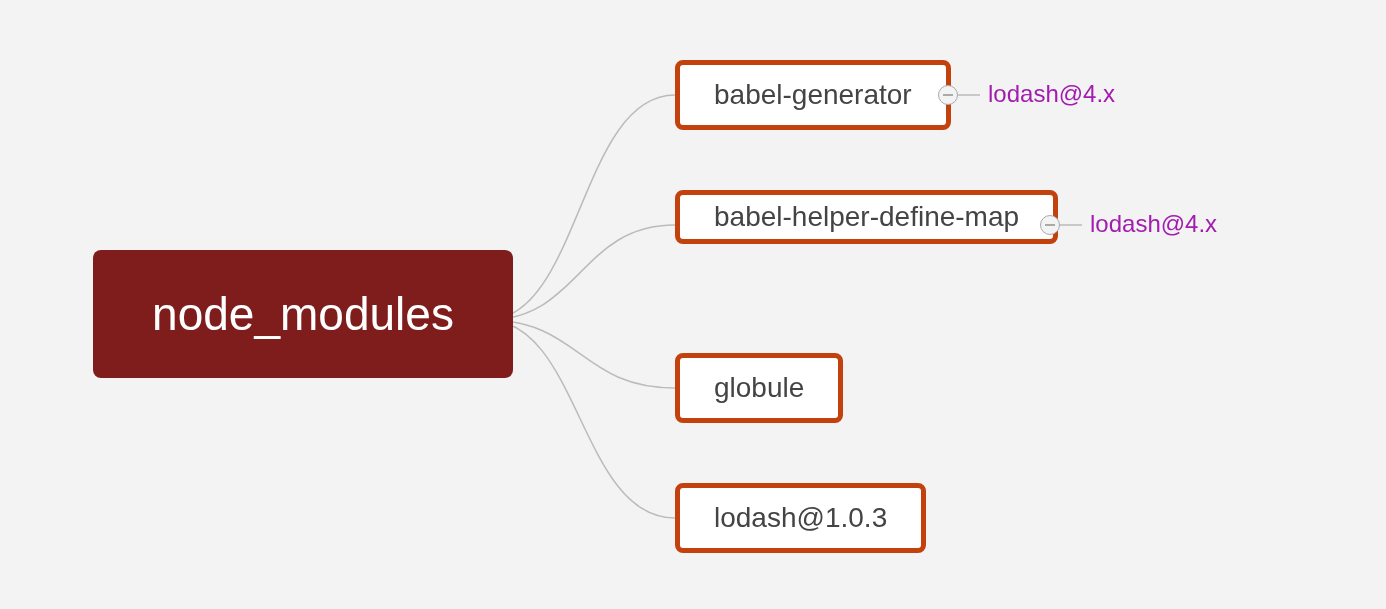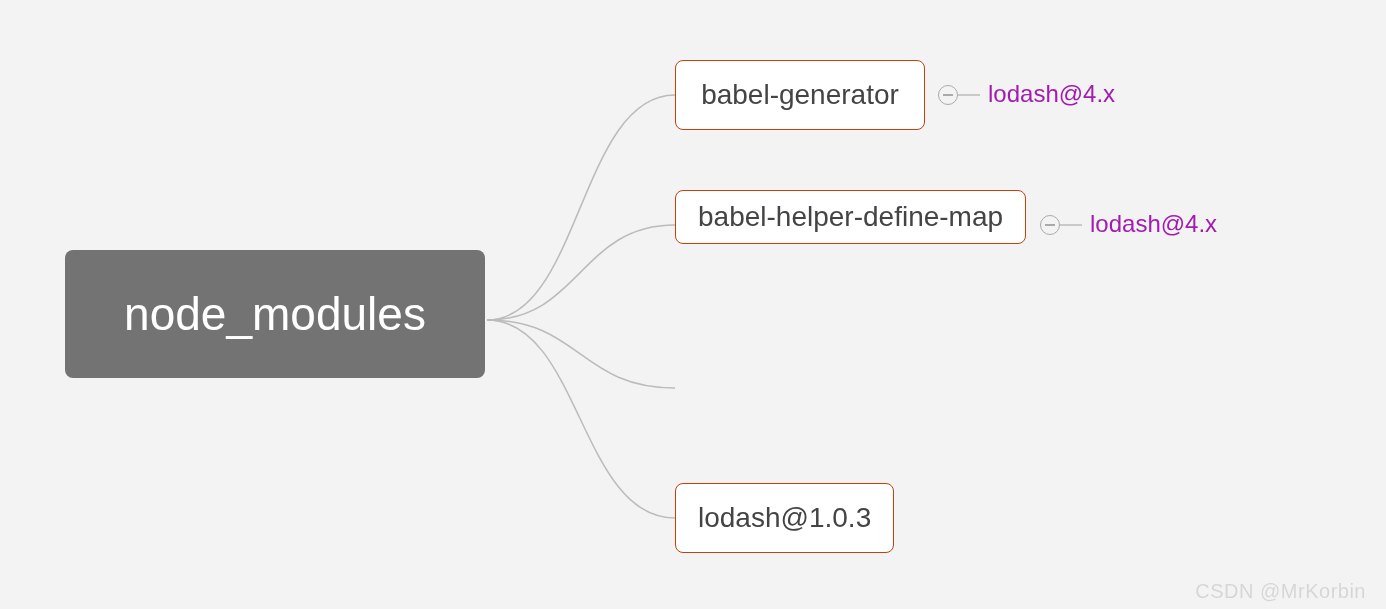--- a/index.html
+++ b/index.html
@@ -26,33 +26,34 @@
   .node {
     position: absolute;
     box-sizing: border-box;
     border-radius: 8px;
     display: flex;
     align-items: center;
     justify-content: center;
     white-space: nowrap;
   }
   .node.root {
-    background: #737373;
+    background: #7f1d1d;
     color: #ffffff;
     font-size: 46px;
     font-weight: 400;
     padding: 13px 28px;
+    margin-left: 28px;
   }
   .node.child {
     background: #ffffff;
-    border: 1px solid #c2410c;
+    border: 5px solid #c2410c;
     color: #444;
     font-size: 28px;
     font-weight: 400;
-    padding: 0 22px;
+    padding: 0 34px;
   }
   .leaf-label {
     position: absolute;
     color: #a21caf;
     font-size: 24px;
     white-space: nowrap;
   }
   .collapse-btn {
     position: absolute;
     width: 20px;
@@ -109,22 +110,22 @@
   </div>
 
   <div class="node child" style="left:675px; top:190px; height:54px; min-width:350px;">
     <span>babel-helper-define-map</span>
   </div>
   <div class="collapse-btn" style="left:1040px; top:215px;"></div>
   <div class="leaf-label" style="left:1090px; top:210px;">
     <span>lodash@4.x</span>
   </div>
 
+  <div class="node child" style="left:675px; top:353px; height:70px; min-width:140px;">
+    <span>globule</span>
+  </div>
 
   <div class="node child" style="left:675px; top:483px; height:70px; min-width:210px;text-align:right;">
     <span>lodash@1.0.3</span>
   </div>
 
-  <div class="watermark">
-    <span>CSDN @MrKorbin</span>
-  </div>
 
 </div>
 
 </body></html>

